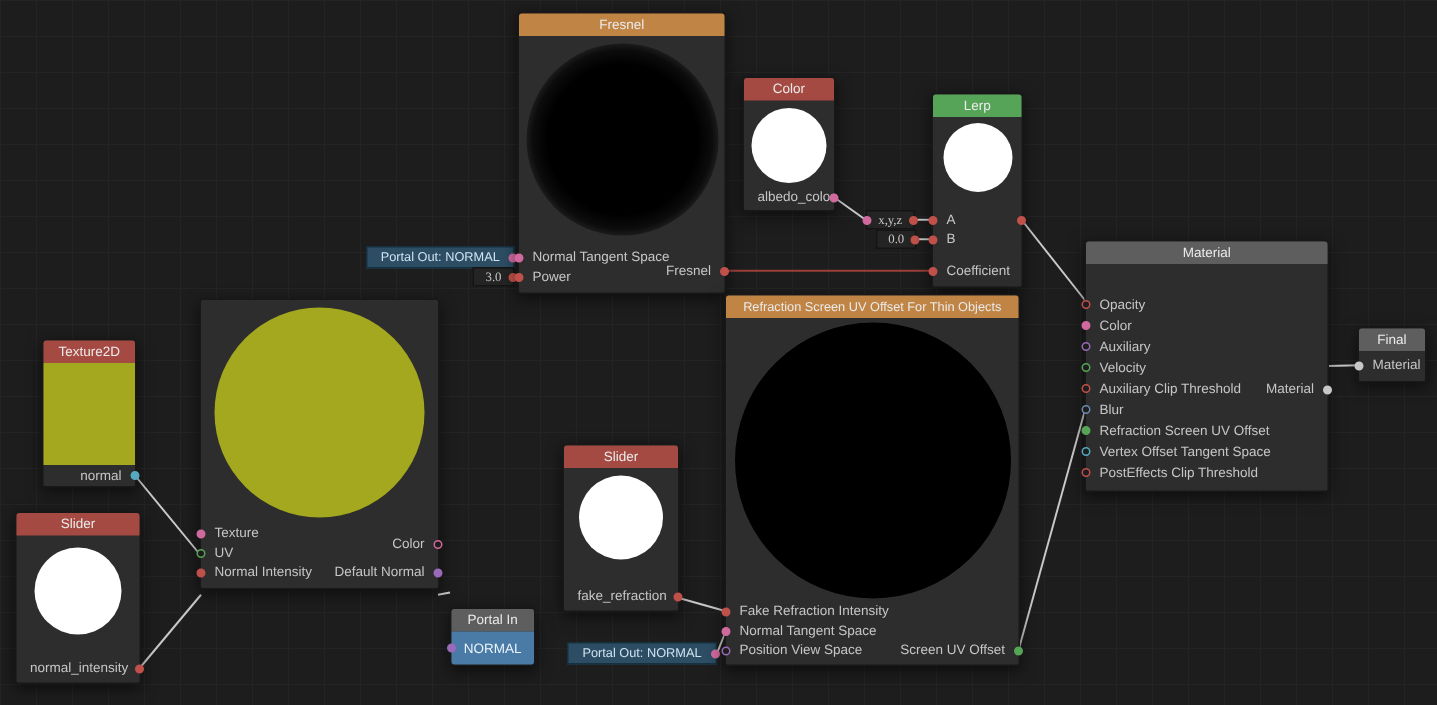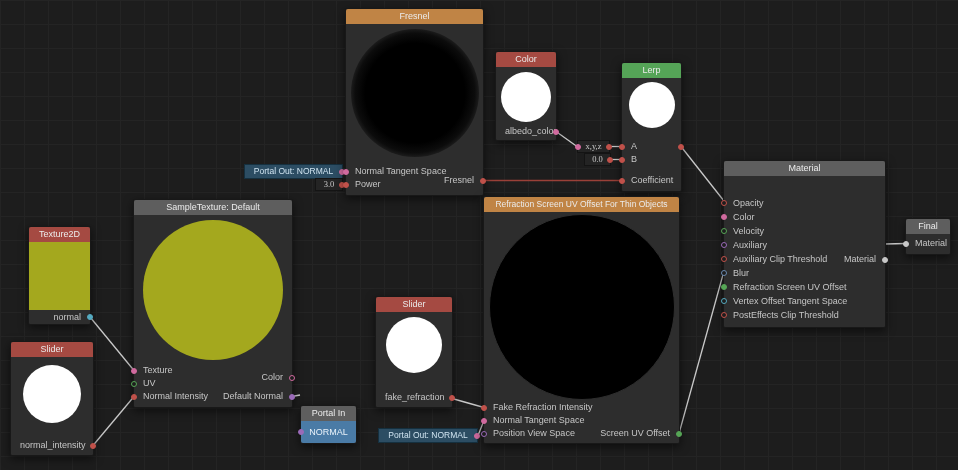--- a/index.html
+++ b/index.html
@@ -96,21 +96,20 @@
   <div class="node" style="left:10px;top:341px;width:84px;height:115px;">
     <div class="hd hd-red">Slider</div>
     <div class="pv-circle pv-white" style="width:58px;height:58px;margin-top:8px;"></div>
     <div class="botrow">
       <span>normal_intensity</span>
       <span class="port pout p-red filled"></span>
     </div>
   </div>
 
   <div class="node" style="left:133px;top:199px;width:160px;padding-bottom:4px;">
-    <div class="hd hd-gray">SampleTexture: Default</div>
     <div class="pv-circle pv-olive" style="width:140px;height:140px;"></div>
     <div class="rows" style="margin-top:4px;height:39px;">
       <div class="row">
         <span class="port pin p-pink filled"></span>
         <span>Texture</span>
       </div>
       <div class="row">
         <span class="port pin p-green"></span>
         <span>UV</span>
       </div>
@@ -248,26 +247,26 @@
     <div class="rows" style="margin-top:20px;">
       <div class="row row14">
         <span class="port pin p-red"></span>
         <span>Opacity</span>
       </div>
       <div class="row row14">
         <span class="port pin p-pink filled"></span>
         <span>Color</span>
       </div>
       <div class="row row14">
+        <span class="port pin p-purple"></span>
+        <span>Auxiliary</span>
+      </div>
+      <div class="row row14">
         <span class="port pin p-green"></span>
         <span>Velocity</span>
-      </div>
-      <div class="row row14">
-        <span class="port pin p-purple"></span>
-        <span>Auxiliary</span>
       </div>
       <div class="row row14">
         <span class="port pin p-red"></span>
         <span>Auxiliary Clip Threshold</span>
       </div>
       <div class="row row14">
         <span class="port pin p-blue"></span>
         <span>Blur</span>
       </div>
       <div class="row row14">

